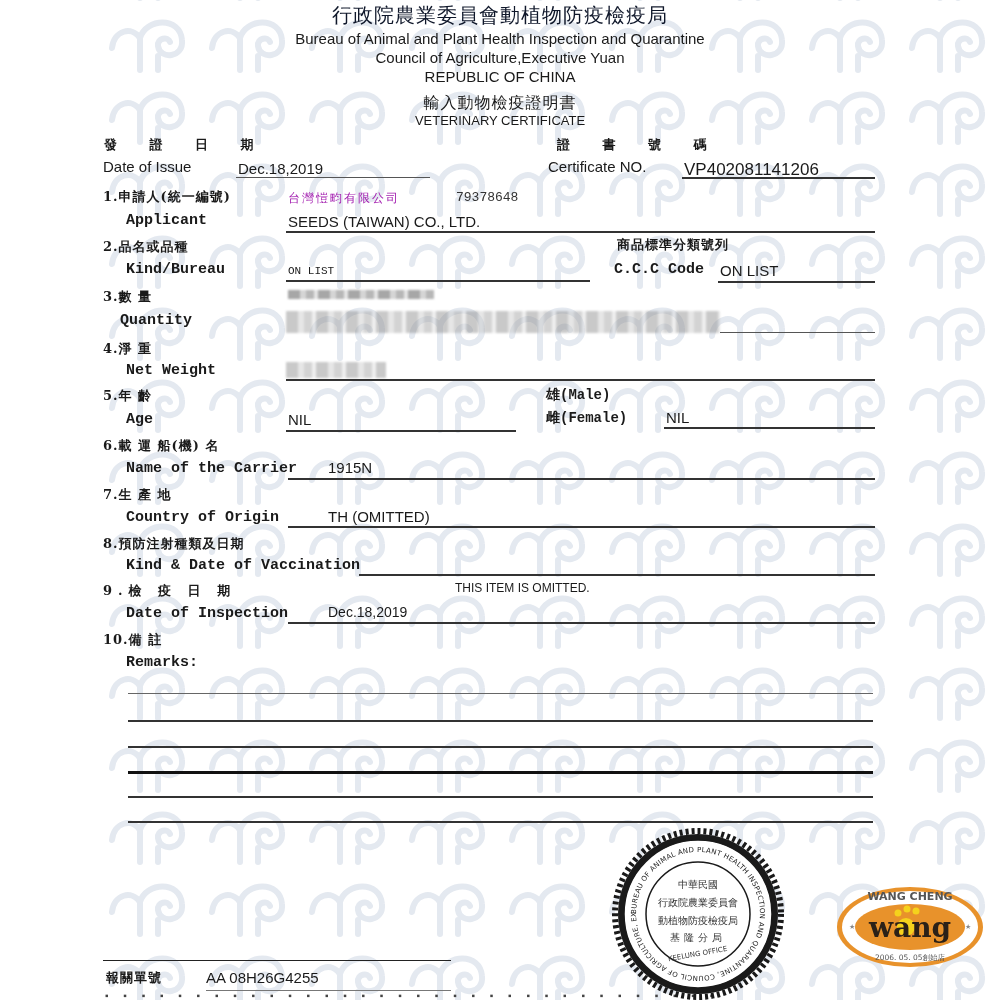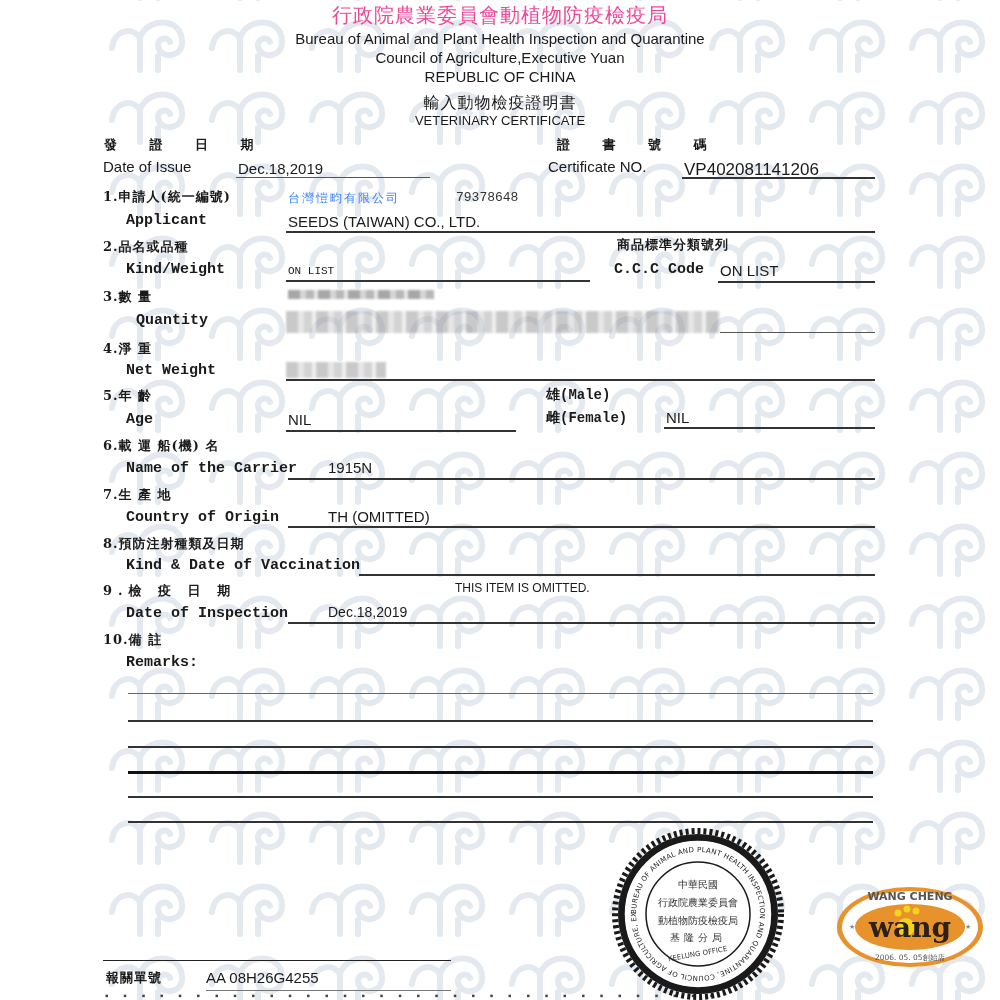--- a/index.html
+++ b/index.html
@@ -2,21 +2,21 @@
 <html><head>
 <meta charset="utf-8">
 <style>
   html, body { margin:0; padding:0; }
   body { width:1000px; height:1000px; background:#ffffff; position:relative; overflow:hidden;
          font-family:"Liberation Sans", sans-serif; color:#1a1a1a; }
   .wm { position:absolute; left:100px; top:0; width:900px; height:1000px; overflow:hidden; z-index:0; }
   .wm svg { width:100%; height:100%; }
   .abs { position:absolute; z-index:2; white-space:nowrap; }
   .hdr { left:0; width:1000px; text-align:center; }
-  .zh-title { top:2px; font-family:"DejaVu Serif", serif; font-size:20px; letter-spacing:1px; color:#ec4899; }
+  .zh-title { top:2px; font-family:"DejaVu Serif", serif; font-size:20px; letter-spacing:1px; color:#0f172a; }
   .en1 { top:30px; font-size:15px; }
   .en2 { top:49px; font-size:15px; }
   .en3 { top:68px; font-size:15px; }
   .zh-sub { top:93px; font-family:"DejaVu Serif", serif; font-size:16px; letter-spacing:1px; }
   .en4 { top:113px; font-size:13px; }
   .zhl { font-family:"DejaVu Serif", serif; font-weight:bold; font-size:13px; letter-spacing:1px; }
   .enl { font-family:"Liberation Mono", monospace; font-weight:bold; font-size:15px; }
   .line { position:absolute; height:2px; background:#333; z-index:2; }
   .thin { height:1px; background:#555; }
   .blur1 { position:absolute; z-index:2; background:repeating-linear-gradient(90deg,#8a8a8a 0 12px,#c8c8c8 12px 18px,#a0a0a0 18px 26px,#dedede 26px 30px); opacity:.75; filter:blur(1px); }
@@ -54,36 +54,36 @@
 <div class="abs" style="left:238px;top:160px;font-size:15px;">Dec.18,2019</div>
 <div class="line thin" style="left:236px;top:177px;width:194px;"></div>
 
 <div class="abs zhl" style="left:550px;top:136px;letter-spacing:14px;padding-left:7px;">證 書 號 碼</div>
 <div class="abs" style="left:548px;top:158px;font-size:15px;">Certificate NO.</div>
 <div class="abs" style="left:684px;top:160px;font-size:17px;">VP402081141206</div>
 <div class="line" style="left:682px;top:177px;width:193px;"></div>
 
 <div class="abs zhl" style="left:103px;top:188px;">1.申請人(統一編號)</div>
 <div class="abs enl" style="left:126px;top:212px;">Applicant</div>
-<div class="abs" style="left:288px;top:190px;font-family:'DejaVu Serif',serif;font-size:12px;color:#3b82f6;letter-spacing:2px;">台灣愷畇有限公司</div>
+<div class="abs" style="left:288px;top:190px;font-family:'DejaVu Serif',serif;font-size:12px;color:#a21caf;letter-spacing:2px;">台灣愷畇有限公司</div>
 <div class="abs" style="left:456px;top:190px;font-family:'Liberation Mono',monospace;font-size:13px;color:#333;">79378648</div>
 <div class="abs" style="left:288px;top:213px;font-size:15px;">SEEDS (TAIWAN) CO., LTD.</div>
 <div class="line" style="left:286px;top:231px;width:589px;"></div>
 
 <div class="abs zhl" style="left:103px;top:238px;">2.品名或品種</div>
-<div class="abs enl" style="left:126px;top:261px;">Kind/Weight</div>
+<div class="abs enl" style="left:126px;top:261px;">Kind/Bureau</div>
 <div class="abs" style="left:288px;top:265px;font-family:'Liberation Mono',monospace;font-size:11px;">ON LIST</div>
 <div class="line" style="left:286px;top:280px;width:304px;"></div>
 <div class="abs zhl" style="left:617px;top:236px;">商品標準分類號列</div>
 <div class="abs enl" style="left:614px;top:261px;">C.C.C Code</div>
 <div class="abs" style="left:720px;top:262px;font-size:15px;">ON LIST</div>
 <div class="line" style="left:718px;top:281px;width:157px;"></div>
 
 <div class="abs zhl" style="left:103px;top:288px;">3.數    量</div>
-<div class="abs enl" style="left:136px;top:312px;">Quantity</div>
+<div class="abs enl" style="left:120px;top:312px;">Quantity</div>
 <div class="blur1" style="left:288px;top:290px;width:146px;height:9px;"></div>
 <div class="blur1" style="left:286px;top:311px;width:434px;height:22px;opacity:.45;"></div>
 <div class="line thin" style="left:720px;top:332px;width:155px;"></div>
 
 <div class="abs zhl" style="left:103px;top:340px;">4.淨    重</div>
 <div class="abs enl" style="left:126px;top:362px;">Net Weight</div>
 <div class="blur1" style="left:286px;top:362px;width:100px;height:16px;opacity:.45;"></div>
 <div class="line" style="left:286px;top:379px;width:589px;"></div>
 
 <div class="abs zhl" style="left:103px;top:387px;">5.年    齡</div>

